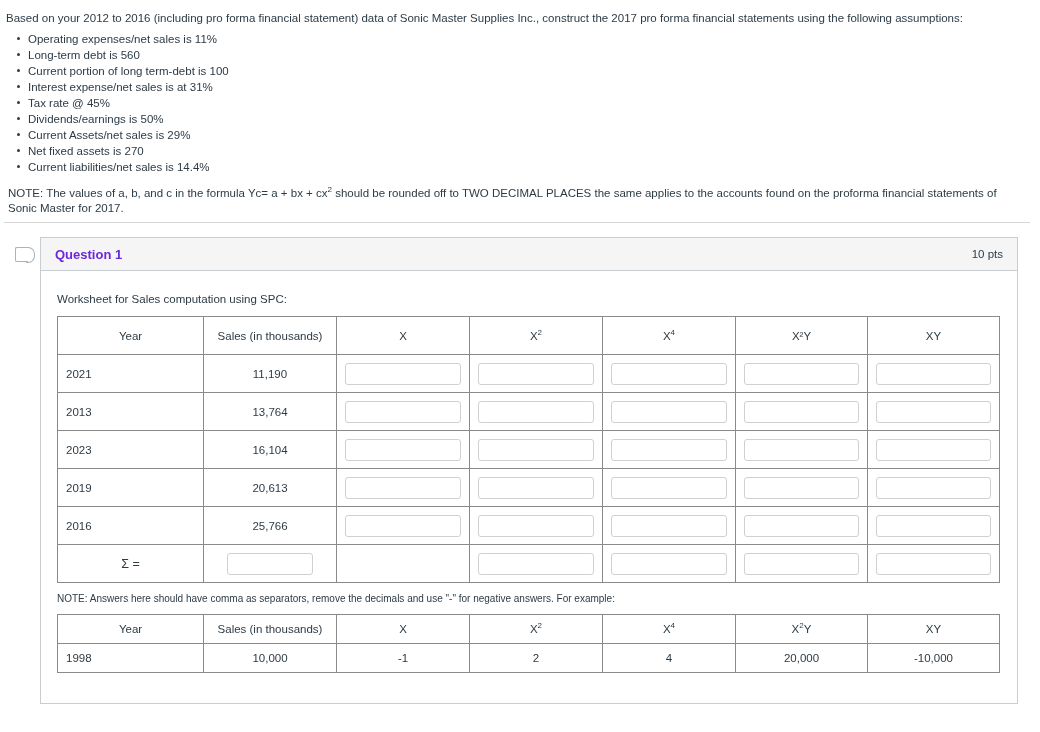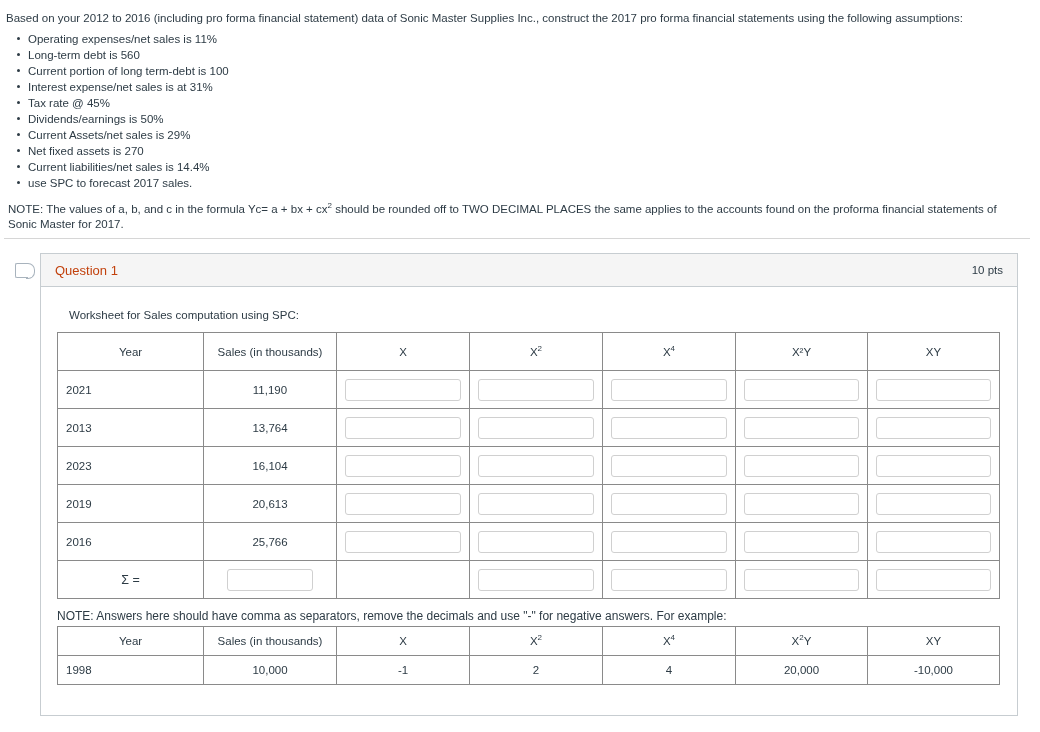--- a/index.html
+++ b/index.html
@@ -99,35 +99,35 @@
     display: flex;
     align-items: center;
     justify-content: space-between;
     background: #f5f5f5;
     border-bottom: 1px solid #c7cdd1;
     padding: 9px 14px 9px 14px;
     height: 33px;
   }
   .q-title {
     font-size: 13px;
-    font-weight: normal;
-    color: #c2410c;
+    font-weight: bold;
+    color: #6d28d9;
   }
   .q-points {
     font-size: 11.5px;
     color: #2d3b45;
     text-align: right;
   }
   .q-body {
     padding: 22px 16px 30px 16px;
   }
   .worksheet-label {
     font-size: 11.5px;
     color: #2d3b45;
-    margin: 0 0 11px 12px;
+    margin: 0 0 11px 0;
   }
 
   
   table.spc {
     border-collapse: collapse;
     width: 942px;
     table-layout: fixed;
   }
   table.spc th, table.spc td {
     border: 1px solid #8a8a8a;
@@ -173,23 +173,23 @@
     border-radius: 3px;
     background: #fff;
     font-family: "Liberation Sans", sans-serif;
     font-size: 11.5px;
     padding: 0 5px;
     outline: none;
   }
   .sigma { font-size: 12.5px; }
 
   .note-mid {
-    font-size: 12px;
-    color: #2d3b45;
-    margin: 10px 0 3px 0;
+    font-size: 10px;
+    color: #2d3b45;
+    margin: 10px 0 10px 0;
   }
   table.example td, table.example th { height: 29px; }
   sup { font-size: 8px; line-height: 0; vertical-align: super; }
 </style>
 </head>
 <body>
 
 <div class="page">
 
   <div class="intro">
@@ -198,21 +198,20 @@
     <ul class="assumptions">
       <li><span class="bullet"></span><span>Operating expenses/net sales is 11%</span></li>
       <li><span class="bullet"></span><span>Long-term debt is 560</span></li>
       <li><span class="bullet"></span><span>Current portion of long term-debt is 100</span></li>
       <li><span class="bullet"></span><span>Interest expense/net sales is at 31%</span></li>
       <li><span class="bullet"></span><span>Tax rate @ 45%</span></li>
       <li><span class="bullet"></span><span>Dividends/earnings is 50%</span></li>
       <li><span class="bullet"></span><span>Current Assets/net sales is 29%</span></li>
       <li><span class="bullet"></span><span>Net fixed assets is 270</span></li>
       <li><span class="bullet"></span><span>Current liabilities/net sales is 14.4%</span></li>
-      <li><span class="bullet"></span><span>use SPC to forecast 2017 sales.</span></li>
     </ul>
 
     <p class="note-top"><span>NOTE: The values of a, b, and c in the formula Yc= a + bx + cx</span><sup>2</sup><span> should be rounded off to TWO DECIMAL PLACES the same applies to the accounts found on the proforma financial statements of Sonic Master for 2017.</span></p>
   </div>
 
   <hr class="divider">
 
   <div class="q-wrap">
     <div class="flag-icon"></div>
 

